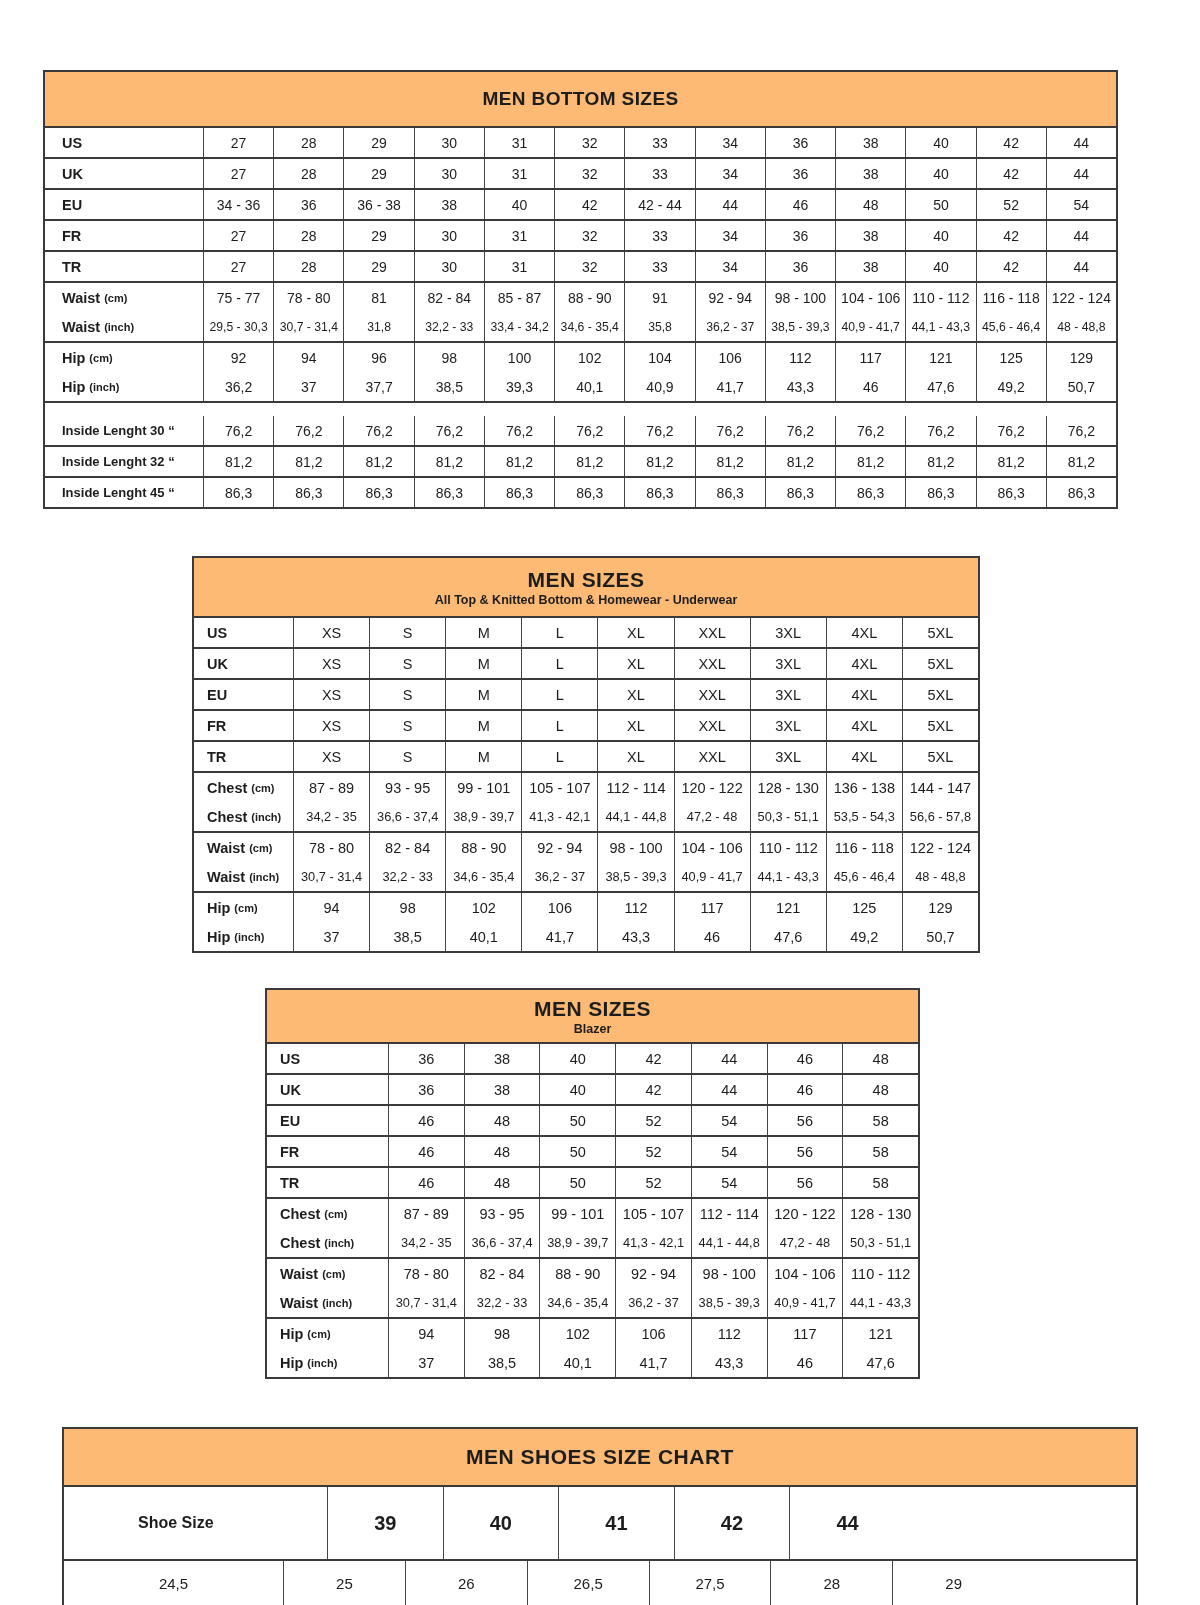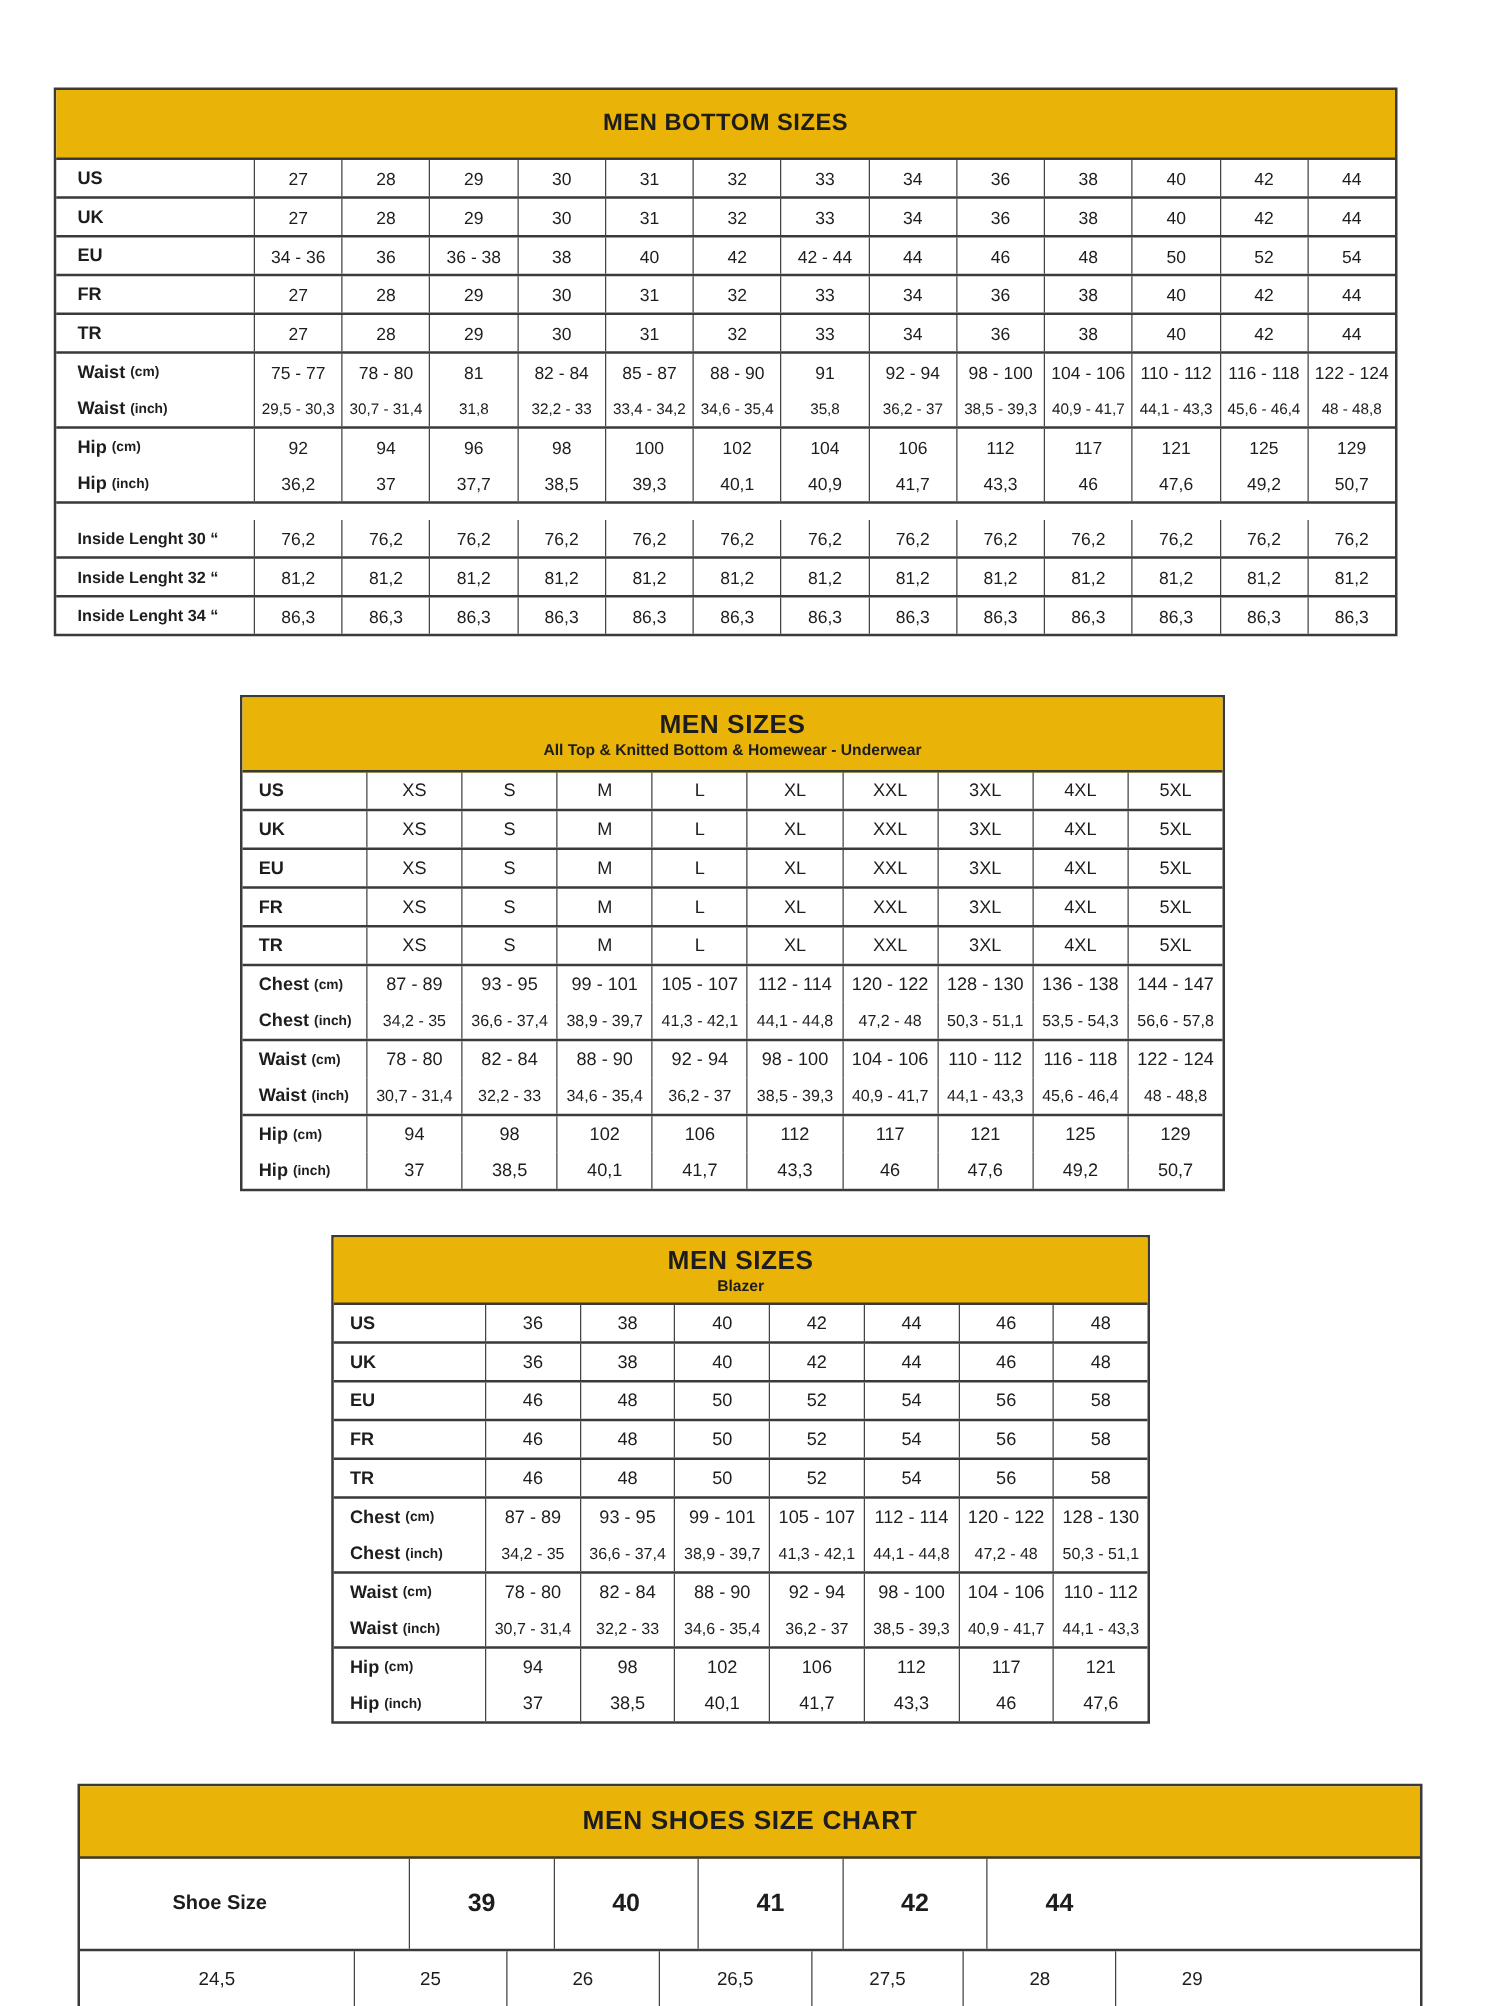--- a/index.html
+++ b/index.html
@@ -10,21 +10,21 @@
     font-family:"Liberation Sans","DejaVu Sans",sans-serif;
     color:#1d1d1d;
     -webkit-font-smoothing:antialiased;
   }
   .table{
     box-sizing:border-box;
     border:2px solid #3a3a3a;
     background:#ffffff;
   }
   .thead{
-    background:#eab308;
+    background:#fdba74;
     border-bottom:2px solid #3a3a3a;
     display:flex;flex-direction:column;
     align-items:center;justify-content:center;
     box-sizing:border-box;
   }
   .title{font-weight:bold;letter-spacing:.4px;line-height:1.1;}
   .subtitle{font-weight:bold;font-size:12.5px;margin-top:3px;line-height:1;}
   .tbody .section + .section{border-top:2px solid #3a3a3a;}
   .row{display:grid;align-items:stretch;}
   .cell{
@@ -301,21 +301,21 @@
           <div class="cell val">81,2</div>
           <div class="cell val">81,2</div>
           <div class="cell val">81,2</div>
           <div class="cell val">81,2</div>
           <div class="cell val">81,2</div>
         </div>
       </div>
       <div class="section">
         <div class="row slabel" style="grid-template-columns: 158px repeat(13, 1fr);">
           <div class="cell label">
-            <span>Inside Lenght 34 “</span>
+            <span>Inside Lenght 45 “</span>
           </div>
           <div class="cell val">86,3</div>
           <div class="cell val">86,3</div>
           <div class="cell val">86,3</div>
           <div class="cell val">86,3</div>
           <div class="cell val">86,3</div>
           <div class="cell val">86,3</div>
           <div class="cell val">86,3</div>
           <div class="cell val">86,3</div>
           <div class="cell val">86,3</div>

